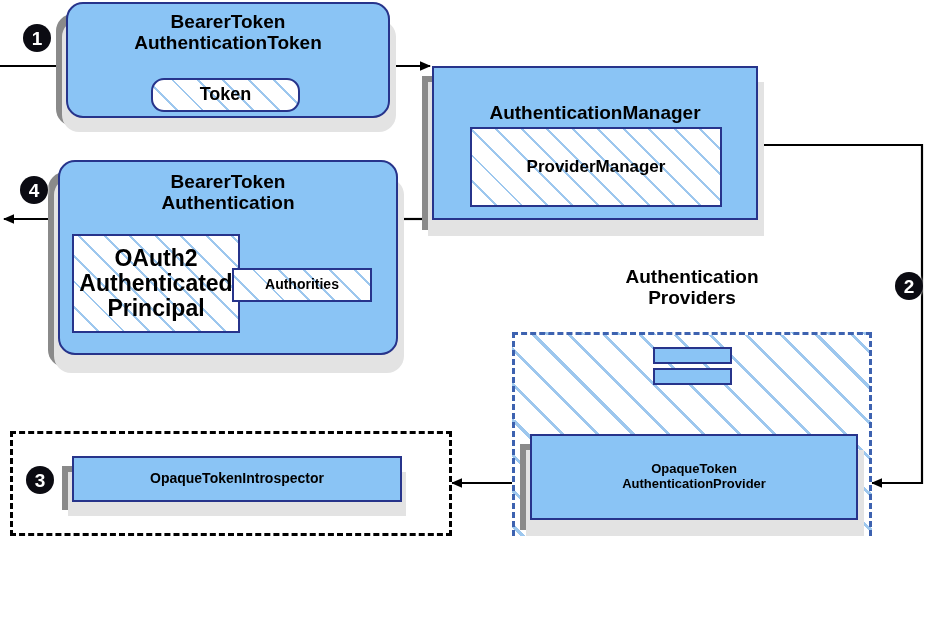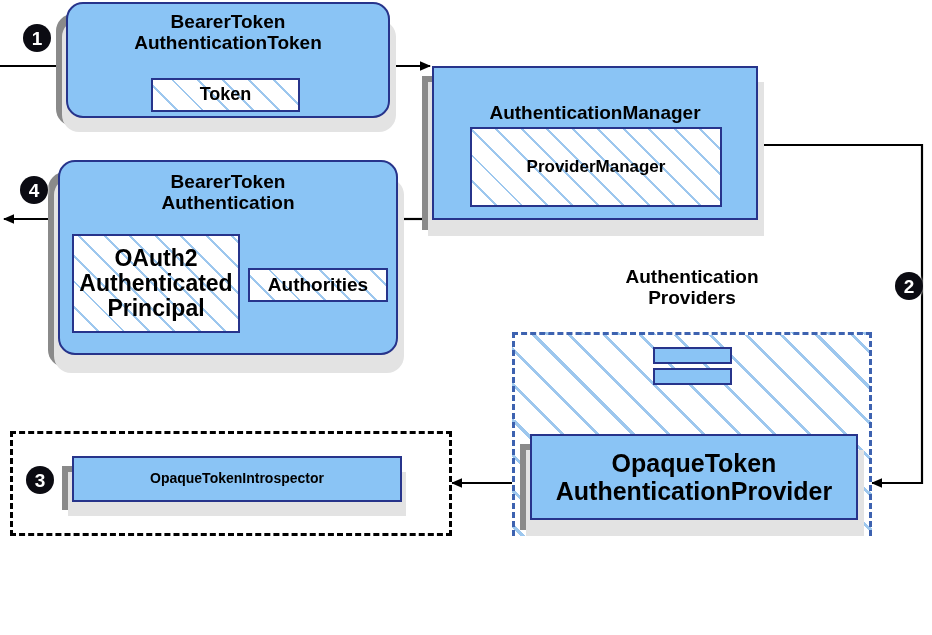--- a/index.html
+++ b/index.html
@@ -175,52 +175,52 @@
 
     <line x1="691" y1="542" x2="691" y2="572" stroke="#000" stroke-width="4.5" marker-start="url(#arrowUp)" marker-end="url(#arrowDn)"></line>
   </svg>
 
   <div class="shadow-dark" style="left:56px; top:14px; width:334px; height:112px; border-radius:17px;"></div>
   <div class="shadow-light" style="left:62px; top:20px; width:334px; height:112px; border-radius:17px;"></div>
   <div class="box rounded" style="left:66px; top:2px; width:324px; height:116px;">
     <div class="box-title" style="font-size:19px; margin-top:7px;">BearerToken
 AuthenticationToken</div>
   </div>
-  <div class="hatch-box" style="left:151px; top:78px; width:149px; height:34px; font-size:18px;">Token</div>
+  <div class="hatch-box" style="left:151px; top:78px; width:149px; height:34px; font-size:18px;border-radius:13px;">Token</div>
 
   <div class="shadow-dark" style="left:422px; top:76px; width:336px; height:154px;"></div>
   <div class="shadow-light" style="left:428px; top:82px; width:336px; height:154px;"></div>
   <div class="box" style="left:432px; top:66px; width:326px; height:154px;">
     <div class="box-title" style="font-size:19px; margin-top:34px;">AuthenticationManager</div>
   </div>
   <div class="hatch-box" style="left:470px; top:127px; width:252px; height:80px; font-size:17px;">ProviderManager</div>
 
   <div class="shadow-dark" style="left:48px; top:172px; width:350px; height:195px; border-radius:17px;"></div>
   <div class="shadow-light" style="left:54px; top:178px; width:350px; height:195px; border-radius:17px;"></div>
   <div class="box rounded" style="left:58px; top:160px; width:340px; height:195px;">
     <div class="box-title" style="font-size:19px; margin-top:9px;">BearerToken
 Authentication</div>
   </div>
   <div class="hatch-box" style="left:72px; top:234px; width:168px; height:99px; font-size:23px;">OAuth2
 Authenticated
 Principal</div>
-  <div class="hatch-box" style="left:248px; top:268px; width:140px; height:34px; font-size:19px;">Authorities</div>
+  <div class="hatch-box" style="left:232px; top:268px; width:140px; height:34px; font-size:14px;">Authorities</div>
 
   <div class="group-label" style="left:512px; top:266px; width:360px; font-size:19px;">Authentication
 Providers</div>
 
   <div class="dashed-group-blue" style="left:512px; top:332px; width:360px; height:303px;"></div>
 
   <div class="mini-bar" style="left:653px; top:347px; width:79px; height:17px;"></div>
   <div class="mini-bar" style="left:653px; top:368px; width:79px; height:17px;"></div>
 
   <div class="shadow-dark" style="left:520px; top:444px; width:338px; height:86px;"></div>
   <div class="shadow-light" style="left:526px; top:450px; width:338px; height:86px;"></div>
   <div class="box" style="left:530px; top:434px; width:328px; height:86px; justify-content:center;">
-    <div class="box-title" style="font-size:25px;">OpaqueToken
+    <div class="box-title" style="font-size:13px;">OpaqueToken
 AuthenticationProvider</div>
   </div>
 
   <div class="mini-bar" style="left:653px; top:584px; width:79px; height:17px;"></div>
   <div class="mini-bar" style="left:653px; top:605px; width:79px; height:17px;"></div>
 
   <div class="dashed-group-black" style="left:10px; top:431px; width:442px; height:105px;"></div>
   <div class="shadow-dark" style="left:62px; top:466px; width:338px; height:44px;"></div>
   <div class="shadow-light" style="left:68px; top:472px; width:338px; height:44px;"></div>
   <div class="box" style="left:72px; top:456px; width:330px; height:46px; justify-content:center;">

